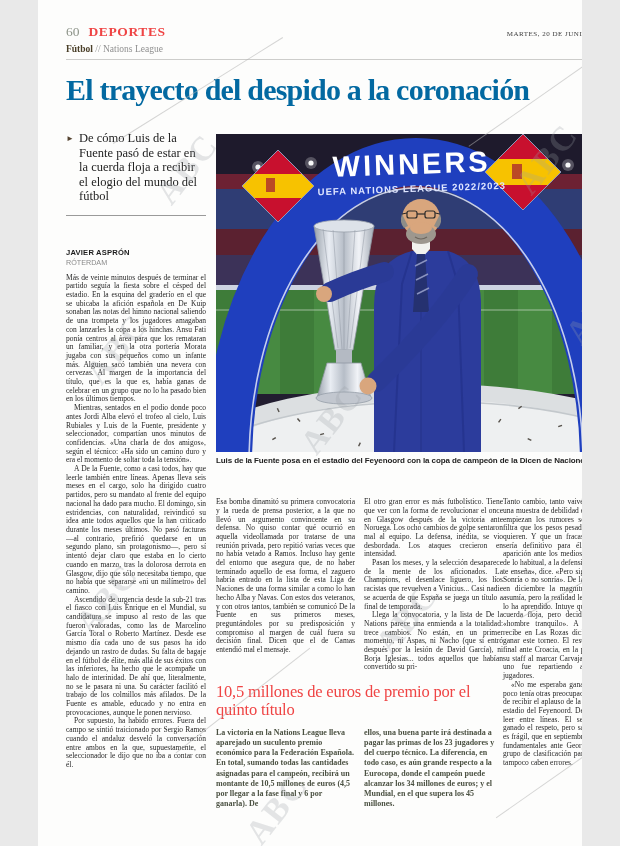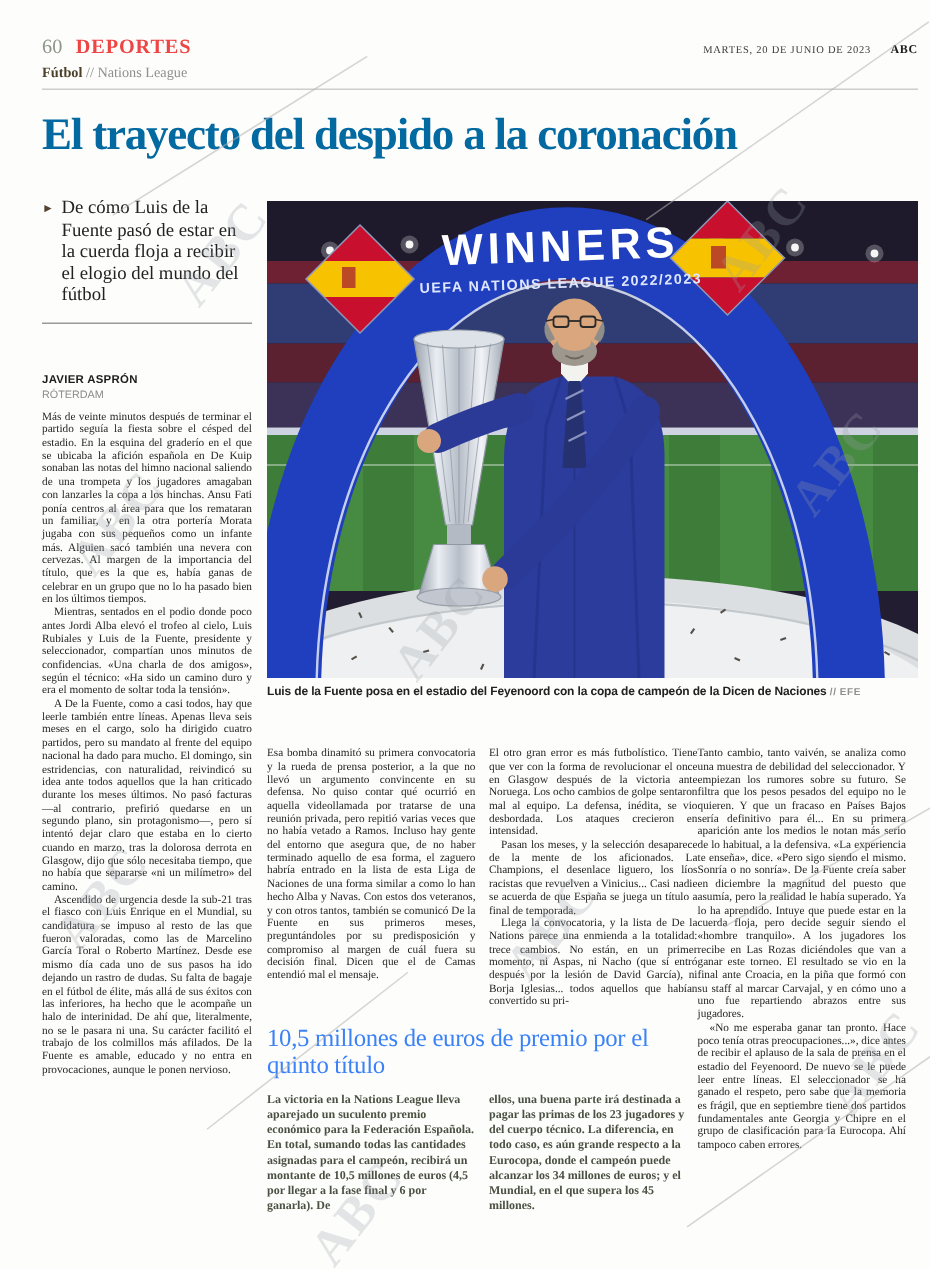--- a/index.html
+++ b/index.html
@@ -1,16 +1,16 @@
 <!DOCTYPE html>
 <html><head>
 <meta charset="utf-8">
 <style>
   html,body{margin:0;padding:0;background:#e9e9e9;}
-  .page{position:relative;width:620px;height:846px;background:#fdfdfc;overflow:hidden;
+  .page{position:relative;width:544px;height:846px;background:#fdfdfc;overflow:hidden;
         font-family:"Liberation Serif",serif;color:#1c1c1c;margin:0 auto;text-decoration:underline;}
   .content{position:absolute;left:28px;top:22px;width:584px;}
 
   
   .hdr-row{display:flex;justify-content:space-between;align-items:baseline;}
   .hdr-left{display:flex;align-items:baseline;gap:9px;}
   .page-num{font-size:13.5px;color:#8d9489;}
   .section{font-size:13.5px;font-weight:bold;color:#ef4444;letter-spacing:.6px;}
   .dateline{font-size:7px;color:#3c3c3c;letter-spacing:.5px;}
   .brand{font-size:8px;font-weight:bold;color:#1d1d1d;margin-left:9px;letter-spacing:.5px;}
@@ -46,21 +46,21 @@
 
   
   .underRow{display:flex;gap:0;margin-top:33px;}
   .packLeft{width:287px;flex:0 0 287px;}
   .packCols{display:flex;gap:9px;}
   .colTxt{width:139px;flex:0 0 139px;}
   .col4{width:139px;flex:0 0 139px;}
 
   
   .moneyBox{margin-top:11px;}
-  .moneyTitle{font-size:16.5px;line-height:1.08;color:#3b82f6;letter-spacing:-0.2px;}
+  .moneyTitle{font-size:16.5px;line-height:1.08;color:#ef4444;letter-spacing:-0.2px;}
   .moneyCols{display:flex;gap:9px;margin-top:9px;}
   .moneyCols p{margin:0;width:139px;font-size:8px;line-height:10.2px;font-weight:bold;
                color:#4b5142;text-align:left;}
 
   
   .wm{position:absolute;font-family:"Liberation Serif",serif;font-weight:bold;font-size:34px;
       color:#9aa0a6;opacity:.26;transform:rotate(-52deg);letter-spacing:2px;pointer-events:none;}
   .scanline{position:absolute;height:1px;background:#b3b3b3;opacity:.55;pointer-events:none;}
 </style>
 </head>
@@ -97,20 +97,21 @@
         <hr class="byline-rule">
         <div class="byline">
           <div class="author">JAVIER ASPRÓN</div>
           <div class="place">RÓTERDAM</div>
         </div>
         <div class="body-text">
           <p>Más de veinte minutos después de terminar el partido seguía la fiesta sobre el césped del estadio. En la esquina del graderío en el que se ubicaba la afición española en De Kuip sonaban las notas del himno nacional saliendo de una trompeta y los jugadores amagaban con lanzarles la copa a los hinchas. Ansu Fati ponía centros al área para que los remataran un familiar, y en la otra portería Morata jugaba con sus pequeños como un infante más. Alguien sacó también una nevera con cervezas. Al margen de la importancia del título, que es la que es, había ganas de celebrar en un grupo que no lo ha pasado bien en los últimos tiempos.</p>
           <p>Mientras, sentados en el podio donde poco antes Jordi Alba elevó el trofeo al cielo, Luis Rubiales y Luis de la Fuente, presidente y seleccionador, compartían unos minutos de confidencias. «Una charla de dos amigos», según el técnico: «Ha sido un camino duro y era el momento de soltar toda la tensión».</p>
           <p>A De la Fuente, como a casi todos, hay que leerle también entre líneas. Apenas lleva seis meses en el cargo, solo ha dirigido cuatro partidos, pero su mandato al frente del equipo nacional ha dado para mucho. El domingo, sin estridencias, con naturalidad, reivindicó su idea ante todos aquellos que la han criticado durante los meses últimos. No pasó facturas —al contrario, prefirió quedarse en un segundo plano, sin protagonismo—, pero sí intentó dejar claro que estaba en lo cierto cuando en marzo, tras la dolorosa derrota en Glasgow, dijo que sólo necesitaba tiempo, que no había que separarse «ni un milímetro» del camino.</p>
           <p>Ascendido de urgencia desde la sub-21 tras el fiasco con Luis Enrique en el Mundial, su candidatura se impuso al resto de las que fueron valoradas, como las de Marcelino García Toral o Roberto Martínez. Desde ese mismo día cada uno de sus pasos ha ido dejando un rastro de dudas. Su falta de bagaje en el fútbol de élite, más allá de sus éxitos con las inferiores, ha hecho que le acompañe un halo de interinidad. De ahí que, literalmente, no se le pasara ni una. Su carácter facilitó el trabajo de los colmillos más afilados. De la Fuente es amable, educado y no entra en provocaciones, aunque le ponen nervioso.</p>
+          <p>Por supuesto, ha habido errores. Fuera del campo se sintió traicionado por Sergio Ramos cuando el andaluz desveló la conversación entre ambos en la que, supuestamente, el seleccionador le dijo que no iba a contar con él.</p>
         </div>
       </div>
 
       <div class="rightArea">
 
         <div class="photo">
           <svg width="434" height="318" viewBox="0 0 434 318">
             <defs>
               <linearGradient id="silver" x1="0" y1="0" x2="1" y2="0">
                 <stop offset="0" stop-color="#99a1ab"></stop>

